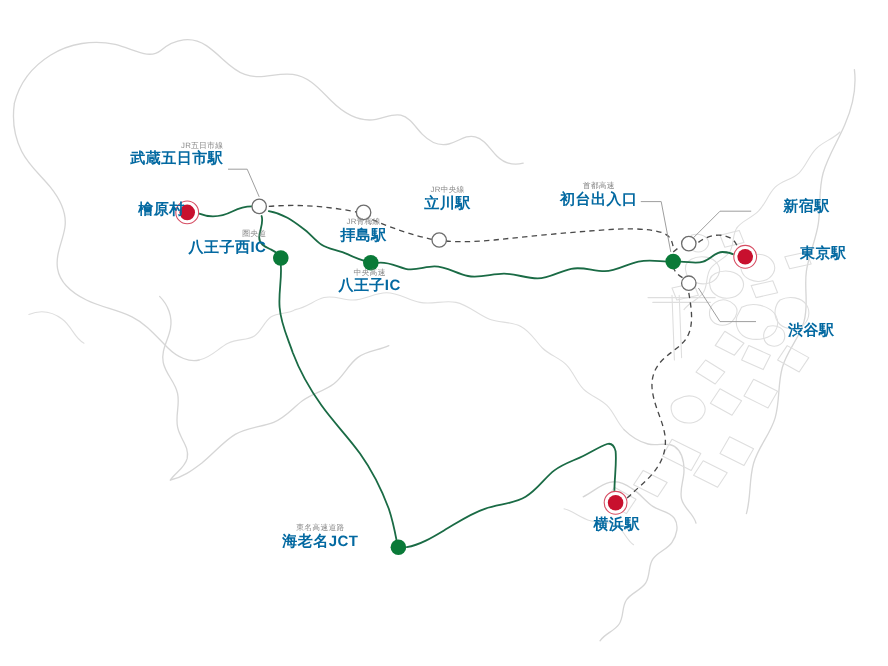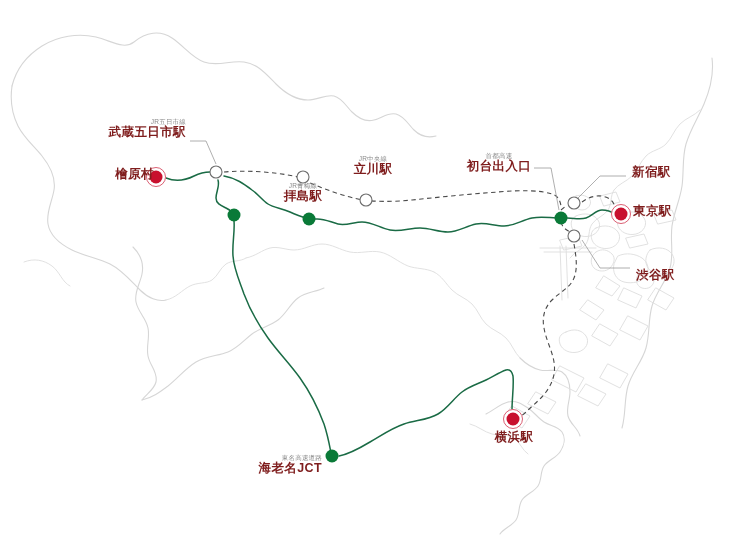--- a/index.html
+++ b/index.html
@@ -17,24 +17,24 @@
 
   .dot-green{fill:#0a7a38;}
   .dot-white{fill:#ffffff;stroke:#6d6d6d;stroke-width:1.1;}
   .dot-red-core{fill:#c8102e;}
   .dot-red-ring{fill:none;stroke:#c8102e;stroke-width:0.9;opacity:.75;}
   .dot-red-halo{fill:#ffffff;}
 
   .lbl{position:absolute;white-space:nowrap;color:#2b2b2b;}
   .lbl .sub{display:block;font-size:6.5px;color:#8a8a8a;letter-spacing:.2px;
             line-height:1.15;font-weight:400;}
-  .lbl .main{display:block;font-size:12.5px;color:#7f1d1d;letter-spacing:.4px;
+  .lbl .main{display:block;font-size:12.5px;color:#0369a1;letter-spacing:.4px;
              line-height:1.25;font-weight:700;}
   .lbl.right-al{text-align:right;}
-  .lbl.left-al{text-align:left;}
+  .lbl.left-al{text-align:center;}
   .lbl.center-al{text-align:center;}
 </style>
 </head>
 <body>
 
 <div id="map-root">
 
   <svg id="map-canvas" viewBox="0 0 740 555">
 
     <g>
@@ -276,31 +276,39 @@
 
   <div class="lbl center-al" style="left:333px;top:155px;width:80px;">
     <span class="sub">JR中央線</span>
     <span class="main">立川駅</span>
   </div>
 
   <div class="lbl left-al" style="left:632px;top:165px;width:80px;">
     <span class="main">新宿駅</span>
   </div>
 
-  <div class="lbl left-al" style="left:633px;top:204px;width:80px;">
+  <div class="lbl left-al" style="left:646px;top:204px;width:80px;">
     <span class="main">東京駅</span>
   </div>
 
   <div class="lbl left-al" style="left:636px;top:268px;width:80px;">
     <span class="main">渋谷駅</span>
   </div>
 
-
-
-  <div class="lbl right-al" style="left:212px;top:454px;width:110px;">
+  <div class="lbl right-al" style="left:122px;top:192px;width:100px;">
+    <span class="sub">圏央道</span>
+    <span class="main">八王子西IC</span>
+  </div>
+
+  <div class="lbl center-al" style="left:263px;top:224px;width:90px;">
+    <span class="sub">中央高速</span>
+    <span class="main">八王子IC</span>
+  </div>
+
+  <div class="lbl right-al" style="left:212px;top:437px;width:110px;text-align:center;">
     <span class="sub">東名高速道路</span>
     <span class="main">海老名JCT</span>
   </div>
 
   <div class="lbl center-al" style="left:474px;top:430px;width:80px;text-align:center;">
     <span class="main">横浜駅</span>
   </div>
 
 </div>
 

